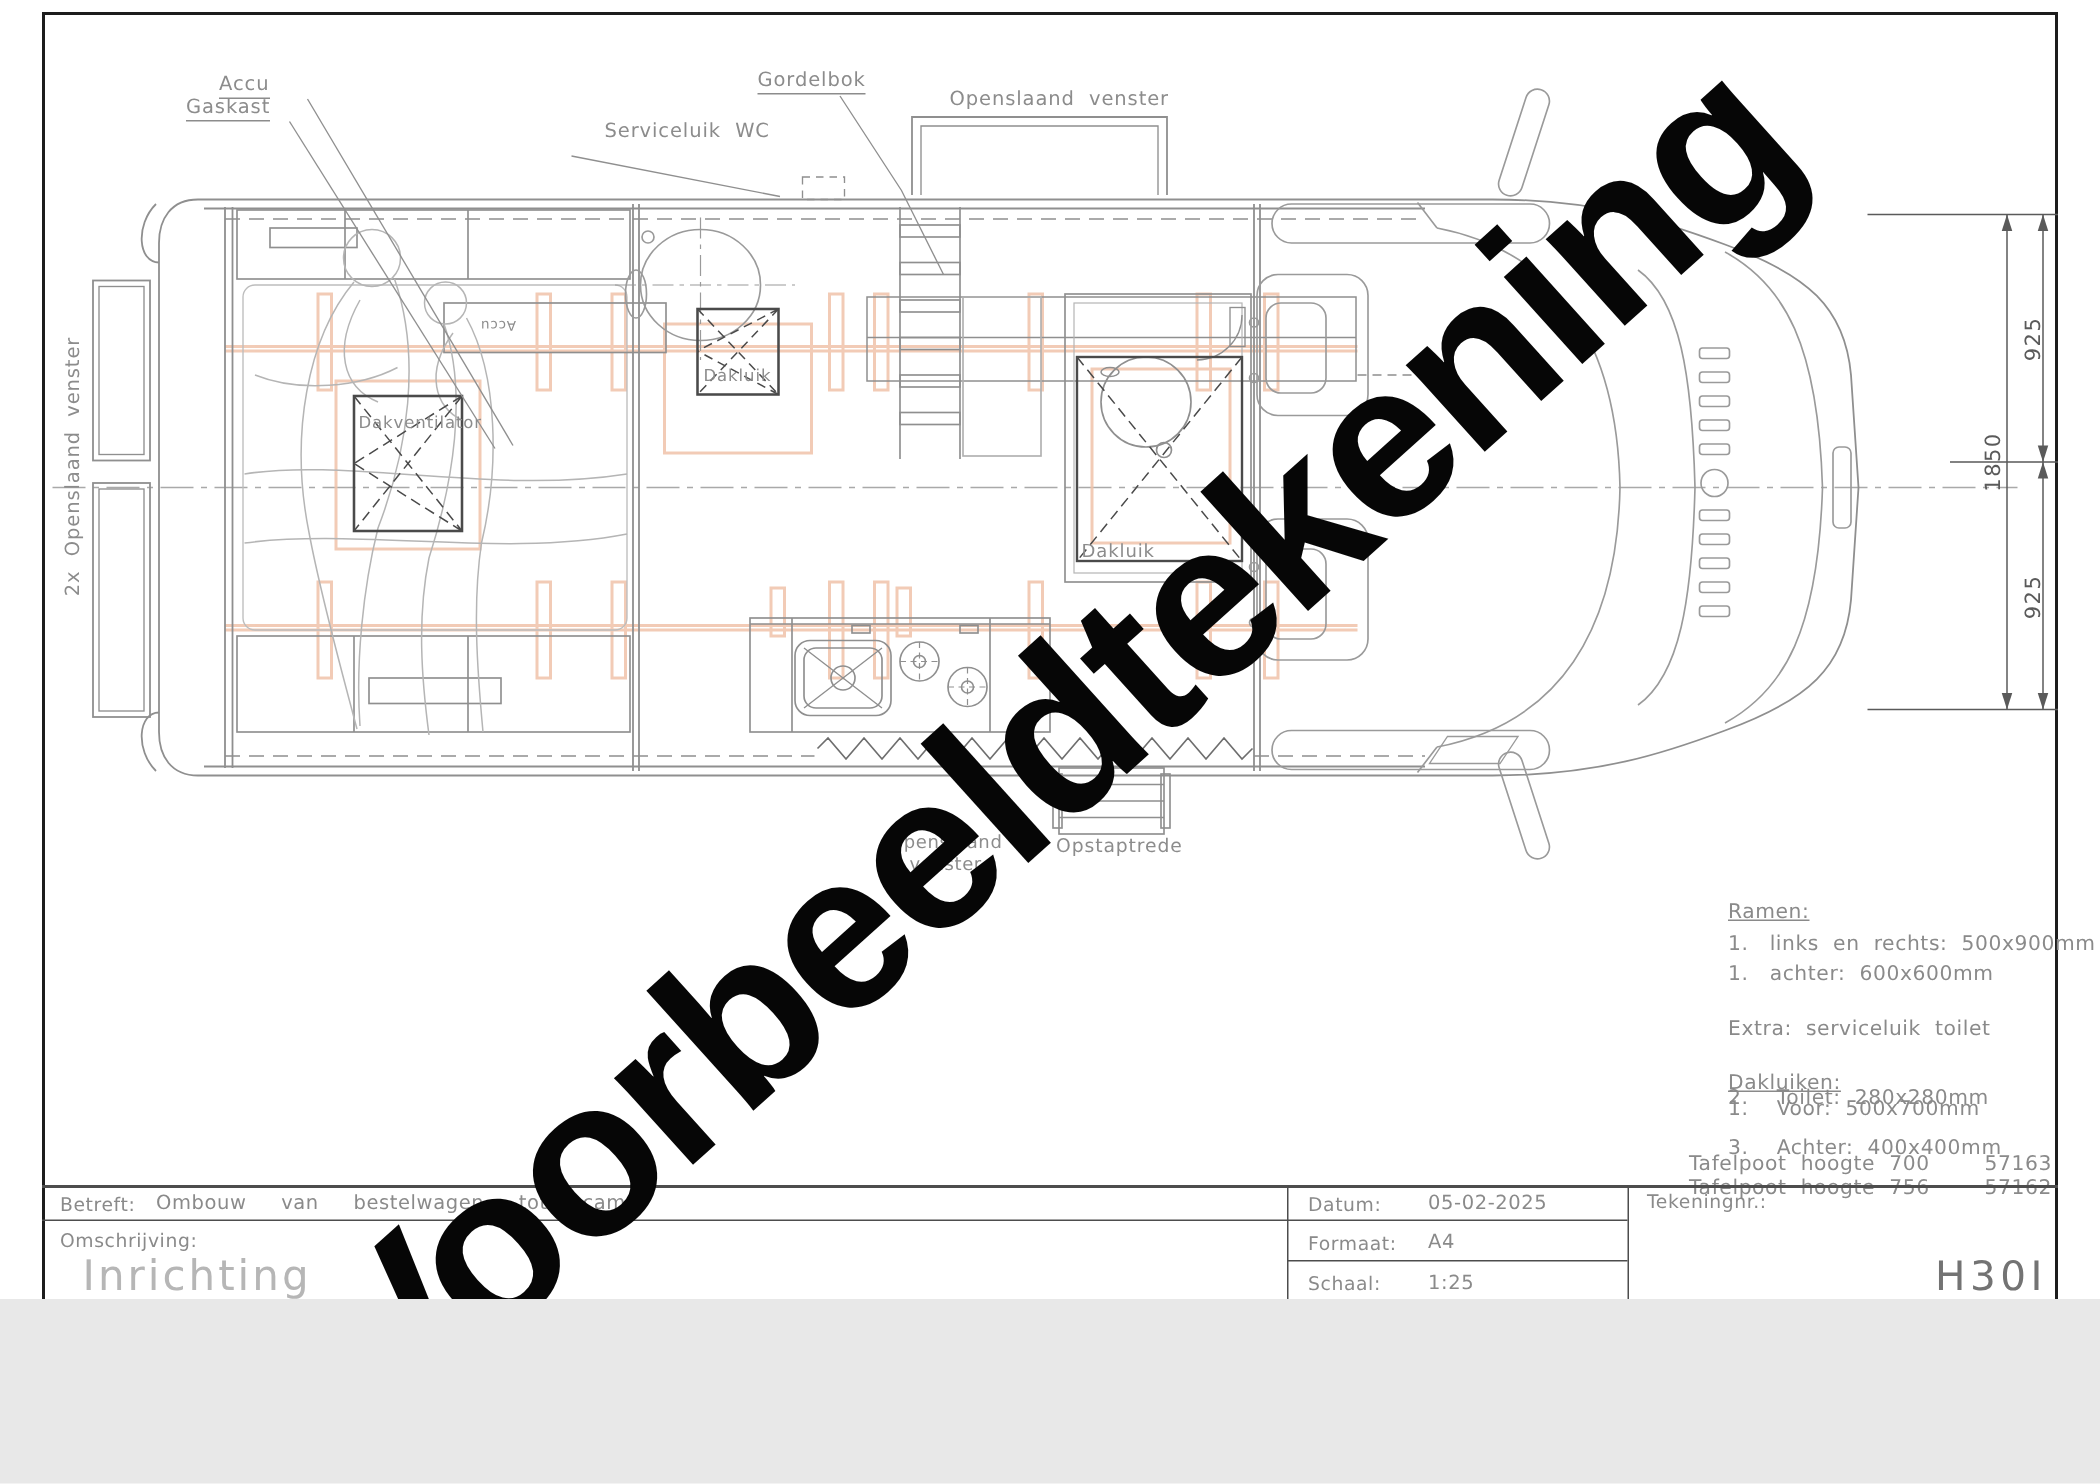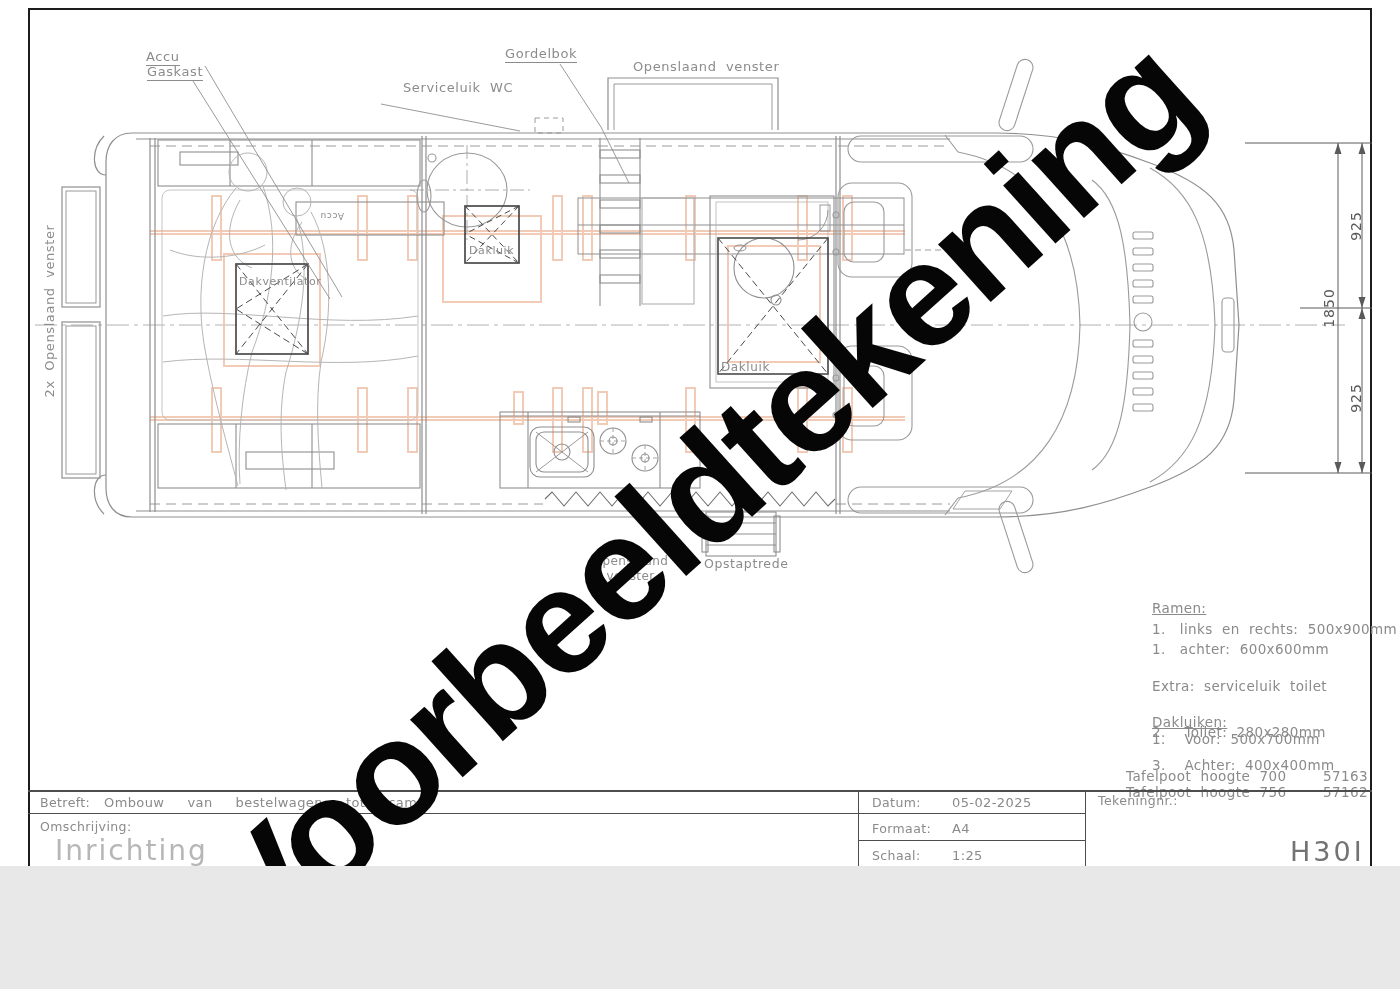--- a/index.html
+++ b/index.html
@@ -269,21 +269,21 @@
       <path d="M14,31 C16,21 24,14 35,13 L49,13 V31 Z" stroke-width="1.1"></path>
       <path d="M56,5 V52 M96,5 V52" stroke-width="0.9"></path>
       <circle cx="38" cy="52" r="9"></circle>
         <circle cx="38" cy="52" r="3.5"></circle>
       <circle cx="107" cy="52" r="9"></circle>
         <circle cx="107" cy="52" r="3.5"></circle>
     </g>
   </svg>
 
   <div class="cad u" style="left:146px;top:50px;">Accu</div>
-  <div class="cad u" style="left:124px;top:65px;margin-left:23px;">Gaskast</div>
+  <div class="cad u" style="left:124px;top:65px;">Gaskast</div>
   <div class="cad" style="left:366px;top:81px;margin-left:37px;">Serviceluik  WC</div>
   <div class="cad u" style="left:505px;top:47px;">Gordelbok</div>
   <div class="cad" style="left:633px;top:60px;">Openslaand  venster</div>
   <div class="cad rot-90" style="left:50px;top:311px;">2x  Openslaand  venster</div>
   <div class="cad small" style="left:239px;top:276px;">Dakventilator</div>
   <div class="cad small" style="left:469px;top:245px;">Dakluik</div>
   <div class="cad rot180" style="left:320px;top:210px;font-size:9px;">Accu</div>
   <div class="cad" style="left:721px;top:361px;font-size:12px;">Dakluik</div>
   <div class="cad" style="left:704px;top:557px;font-size:12.5px;">Opstaptrede</div>
   <div class="ovb">Openslaand venster</div>

